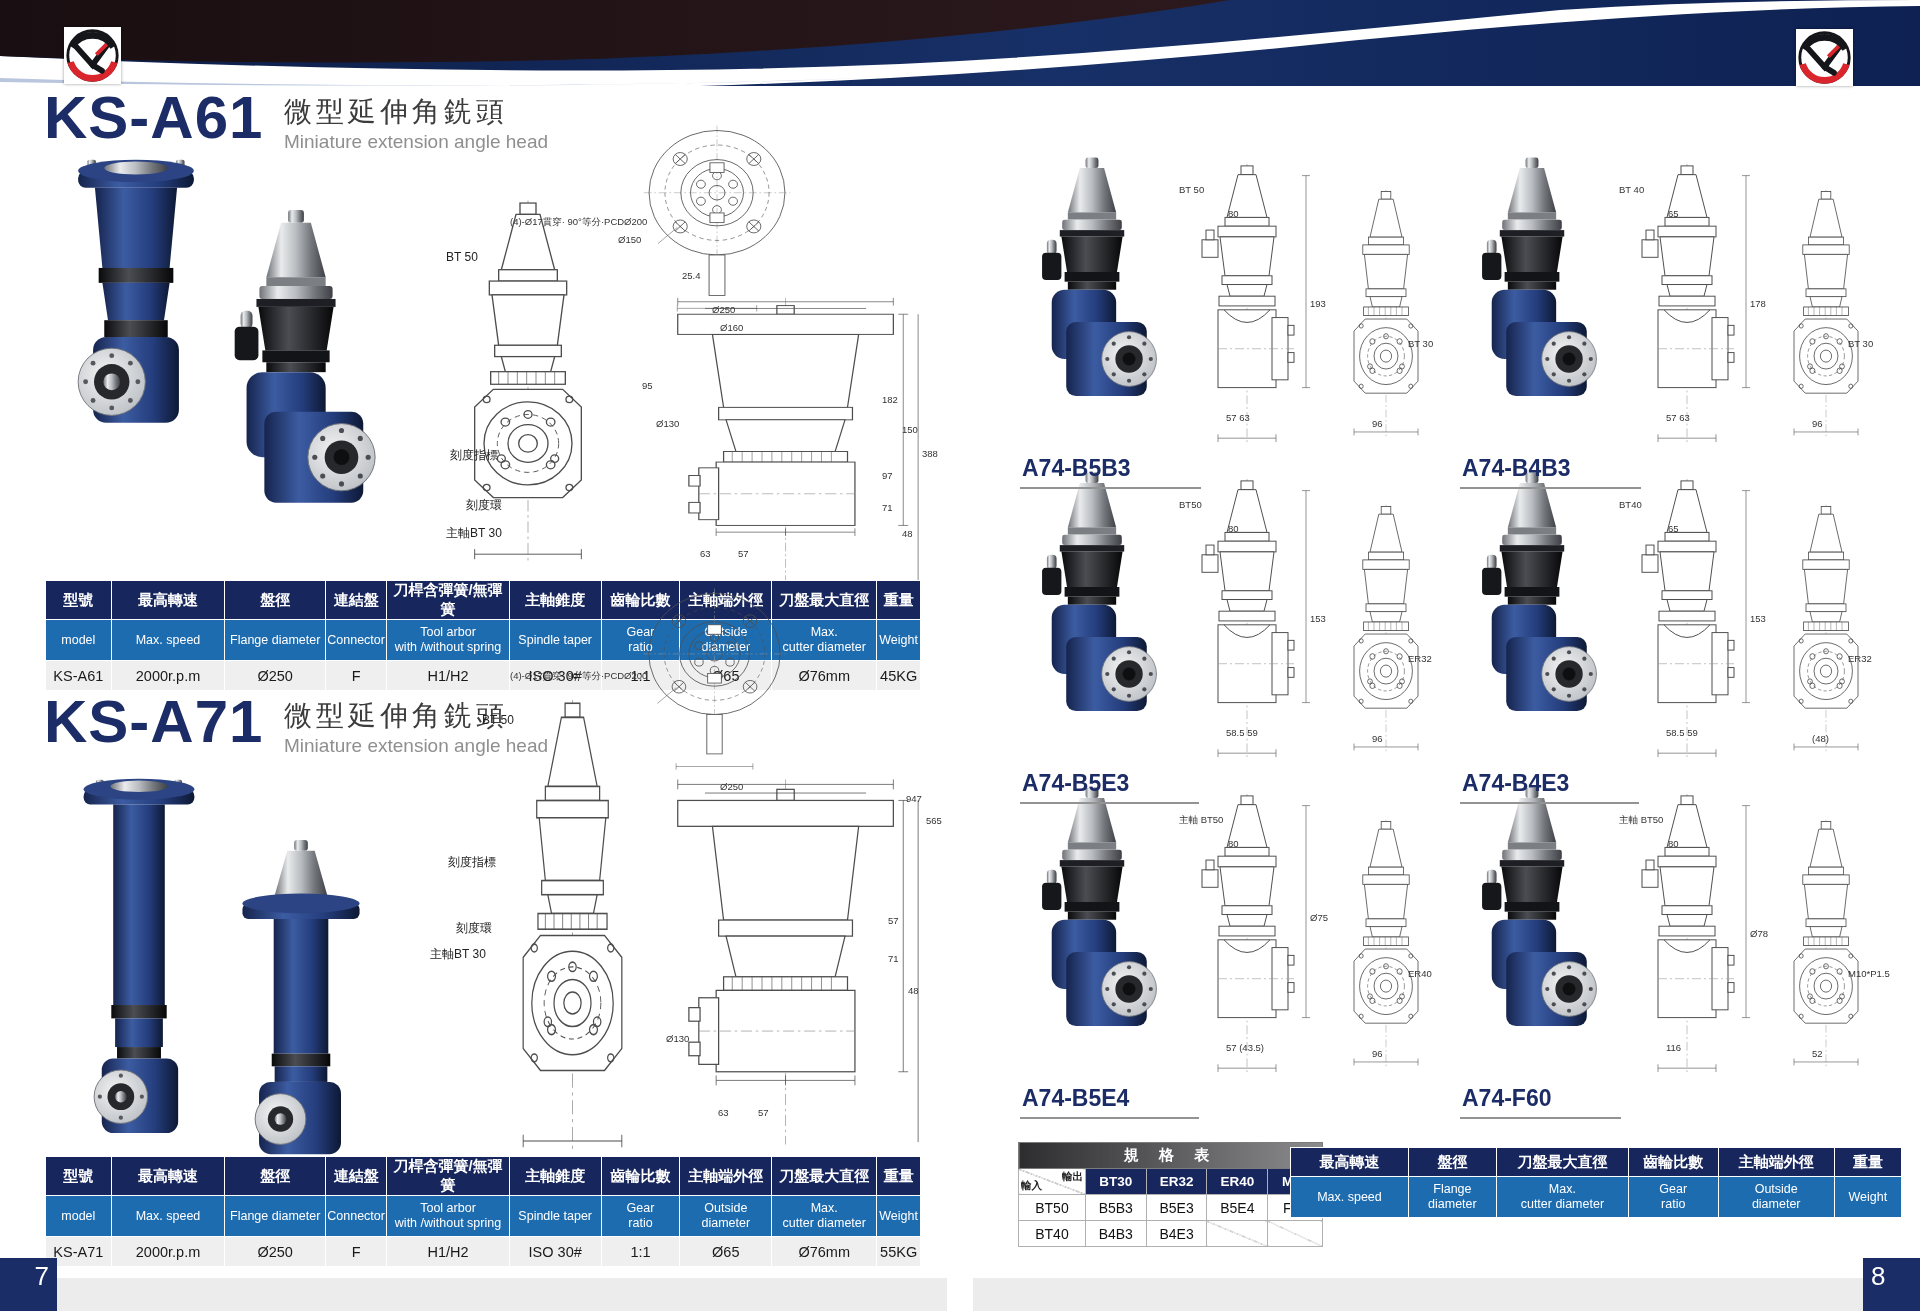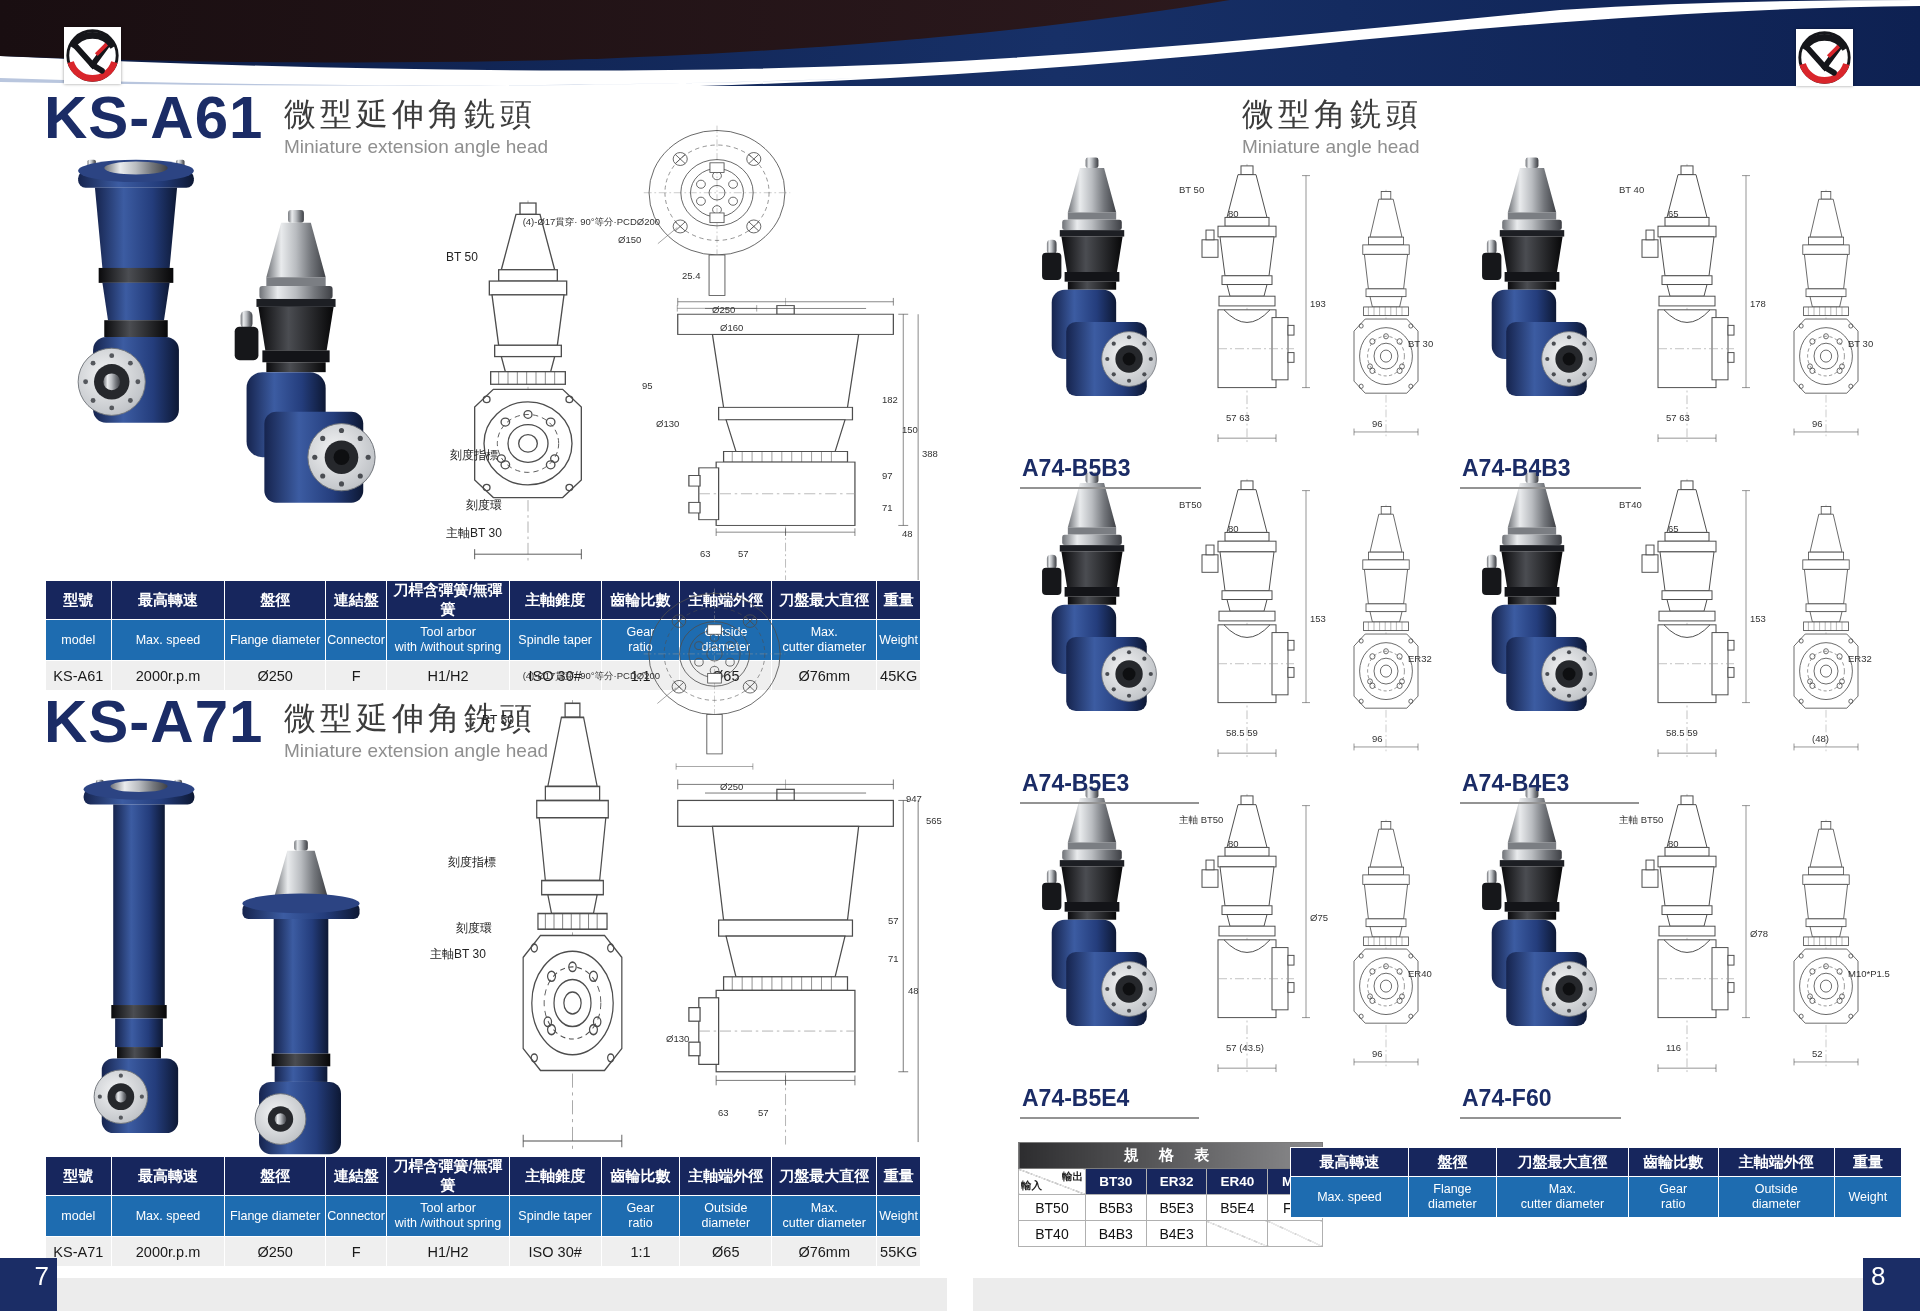--- a/index.html
+++ b/index.html
@@ -1,20 +1,20 @@
 <!DOCTYPE html>
 <html><head>
 <meta charset="utf-8">
 <style>
   html,body{margin:0;padding:0;background:#fff}
   #page{position:relative;width:1920px;height:1311px;background:#fff;overflow:hidden;
         font-family:"Liberation Sans","DejaVu Sans",sans-serif;color:#222}
   .abs{position:absolute}
   .model-title{font-size:60px;font-weight:bold;color:#1b2c66;letter-spacing:1px;line-height:1}
-  .sub-zh{font-size:32px;color:#3c3c3c;letter-spacing:4px;line-height:1.15}
+  .sub-zh{font-size:28px;color:#3c3c3c;letter-spacing:4px;line-height:1.15}
   .sub-en{font-size:19px;color:#8f8f8f;margin-top:3px}
   .variant{font-size:23px;font-weight:bold;color:#1b2c66;border-bottom:2px solid #939393;
            padding:0 70px 5px 2px;display:inline-block}
   
   table.spec{border-collapse:collapse;width:100%;table-layout:fixed;text-align:center}
   .spec th,.spec td{border:1px solid #fff;padding:0;overflow:hidden}
   .spec tr.zh th{background:#17265d;color:#fff;font-size:15px;font-weight:bold;height:28px}
   .spec tr.en th{background:#1e6cb0;color:#fff;font-size:12.5px;font-weight:normal;height:40px;line-height:1.2}
   .spec tr.val td{background:#efefef;color:#1a1a1a;font-size:14.5px;height:29px}
   .pre{white-space:pre-line}
@@ -26,21 +26,21 @@
   .mtx .hd{background:#17265d;color:#fff;font-weight:bold;font-size:13.5px}
   .mtx td{background:#fff;color:#111}
   .mtx .diag{position:relative;font-size:10.5px;font-weight:bold;
     background:linear-gradient(to top right,#fff 49.3%,#9a9a9a 49.3%,#9a9a9a 50.7%,#fff 50.7%)}
   .diag .out{position:absolute;top:1px;right:2px}
   .diag .in{position:absolute;bottom:1px;left:2px}
   .mtx .empty{background:linear-gradient(to top right,#fff 49.4%,#aaa 49.4%,#aaa 50.6%,#fff 50.6%)}
   
   .ann{position:absolute;font-size:9.5px;color:#333;white-space:nowrap;line-height:1.25}
   .ann.big{font-size:12px;color:#222}
-  .ann.right{text-align:right}
+  .ann.right{}
   
   .pgsq{background:#1b2d66;color:#fff;font-size:26px;width:57px;height:53px;box-sizing:border-box}
   .pgbar{background:#ececec;height:33px}
   .logo-box{width:57px;height:57px;background:#fff;box-shadow:0 0 3px rgba(0,0,0,.4)}
   svg.lineart *{vector-effect:non-scaling-stroke}
 </style>
 </head>
 <body>
 
 <div id="page">
@@ -552,24 +552,20 @@
         <td>ISO 30#</td>
         <td>1:1</td>
         <td>Ø65</td>
         <td>Ø76mm</td>
         <td>55KG</td>
       </tr>
     </tbody>
       </table>
   </div>
 
-  <div class="abs" style="left:1242px;top:96px">
-    <div class="sub-zh">微型角銑頭</div>
-    <div class="sub-en">Miniature angle head</div>
-  </div>
 
   <div class="abs" style="left:1016px;top:150px;width:436px;height:302px">
     <svg class="abs" style="left:0;top:6px" width="152" height="290" viewBox="0 0 180 360">
         <use href="#ph-taperA"></use>
       </svg>
     <svg class="abs lineart" style="left:156px;top:12px" width="150" height="282" viewBox="0 0 150 290" preserveAspectRatio="none">
         <use href="#dw-prof"></use>
       </svg>
     <svg class="abs lineart" style="left:310px;top:38px" width="120" height="250" viewBox="0 0 150 290" preserveAspectRatio="none">
         <use href="#dw-end"></use>

